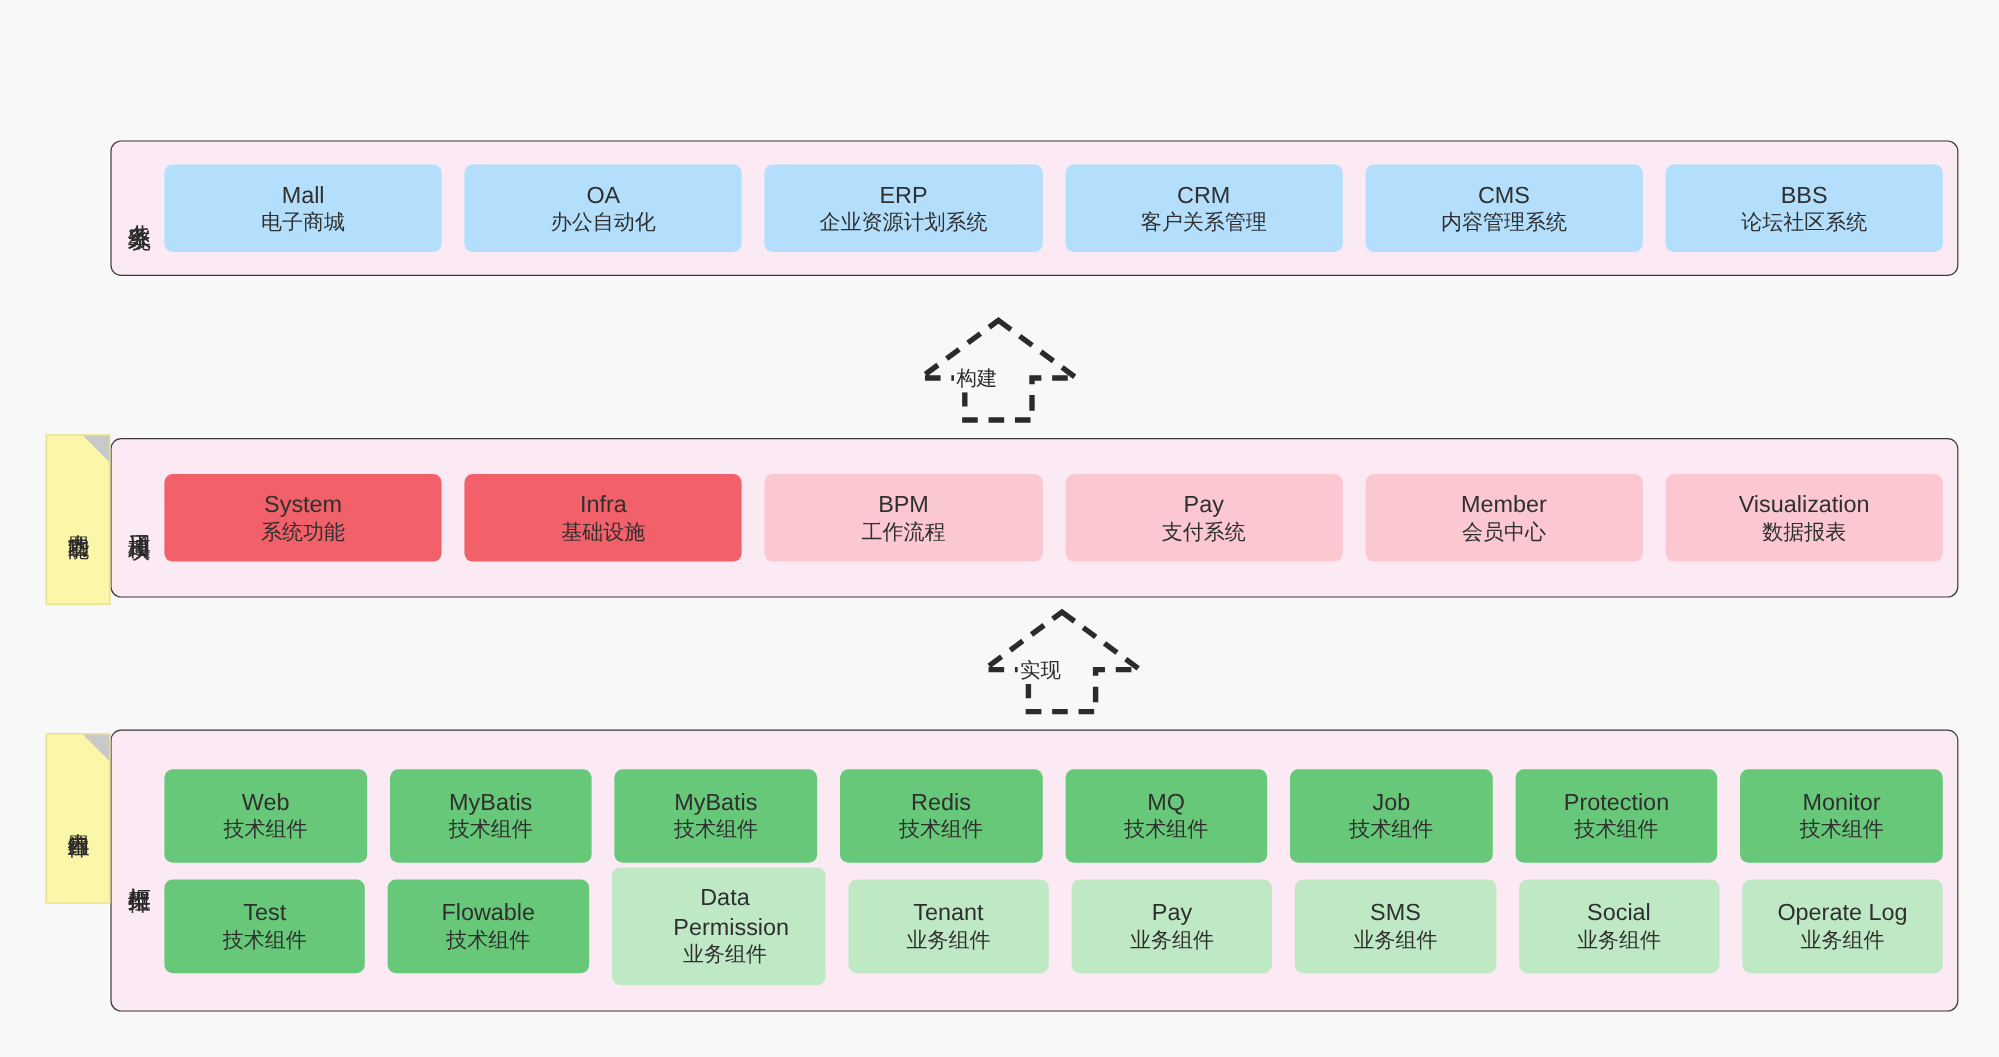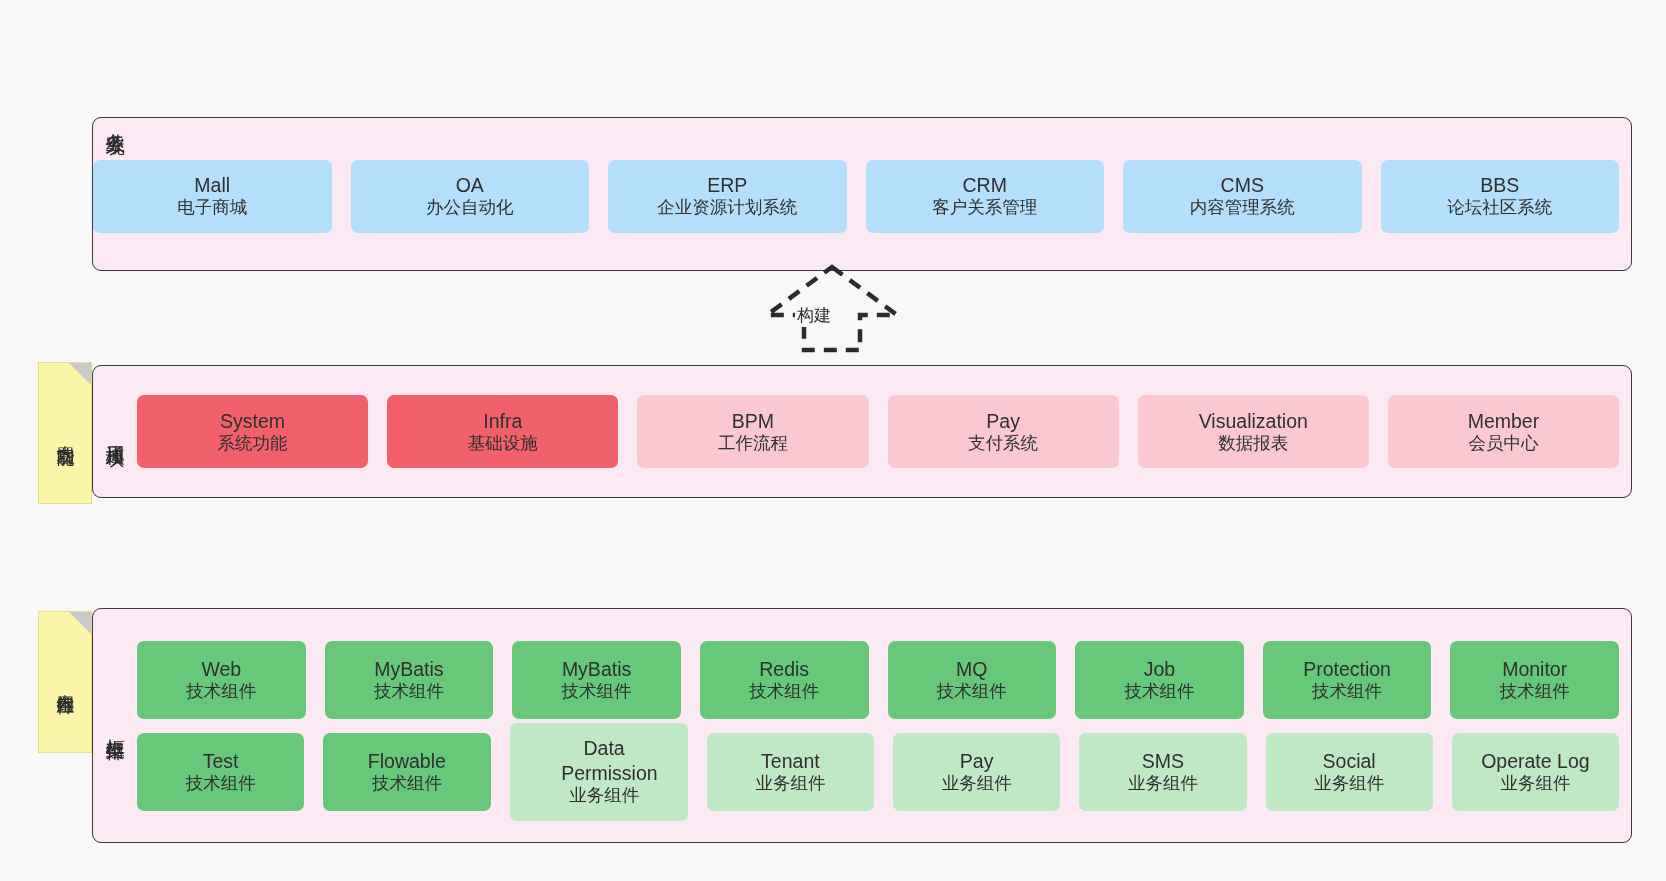--- a/index.html
+++ b/index.html
@@ -115,21 +115,21 @@
     background: #f8f8f8;
     padding: 0 2px;
     white-space: nowrap;
   }
 </style>
 </head>
 <body>
 
 <div id="stage">
 
-  <div class="layer" id="layer-0" style="left:92px; top:117px; width:1540px; height:154px;flex-direction:column;">
+  <div class="layer" id="layer-0" style="left:92px; top:117px; width:1540px; height:113px;">
     <div class="layer-title">业务系统</div>
     <div class="layer-body">
       <div class="row" style="height:73px;">
         <div class="card c-blue">
           <span class="t1">Mall</span>
           <span class="t2">电子商城</span>
         </div>
         <div class="card c-blue">
           <span class="t1">OA</span>
           <span class="t2">办公自动化</span>
@@ -178,31 +178,37 @@
         </div>
         <div class="card c-pink">
           <span class="t1">BPM</span>
           <span class="t2">工作流程</span>
         </div>
         <div class="card c-pink">
           <span class="t1">Pay</span>
           <span class="t2">支付系统</span>
         </div>
         <div class="card c-pink">
+          <span class="t1">Member</span>
+          <span class="t2">会员中心</span>
+        </div>
+        <div class="card c-pink">
           <span class="t1">Visualization</span>
           <span class="t2">数据报表</span>
         </div>
-        <div class="card c-pink">
-          <span class="t1">Member</span>
-          <span class="t2">会员中心</span>
-        </div>
       </div>
     </div>
   </div>
 
+  <div class="arrow" style="left:810px; top:505px; width:150px; height:93px;">
+    <svg width="150" height="93" viewBox="0 0 150 93">
+      <path d="M75 5 L140 53 L103 53 L103 88 L47 88 L47 53 L10 53 Z" fill="none" stroke="#2b2b2b" stroke-width="4.5" stroke-dasharray="13 9" stroke-linejoin="miter"></path>
+    </svg>
+    <span class="lbl" style="left:38px; top:42px;">实现</span>
+  </div>
 
   <div class="sticky" style="left:38px; top:611px; height:142px;">
     <span>内置组件</span>
   </div>
   <div class="layer" id="layer-2" style="left:92px; top:608px; width:1540px; height:235px;">
     <div class="layer-title">框架组件</div>
     <div class="layer-body">
 
       <div class="row" style="height:78px;">
         <div class="card c-green">

